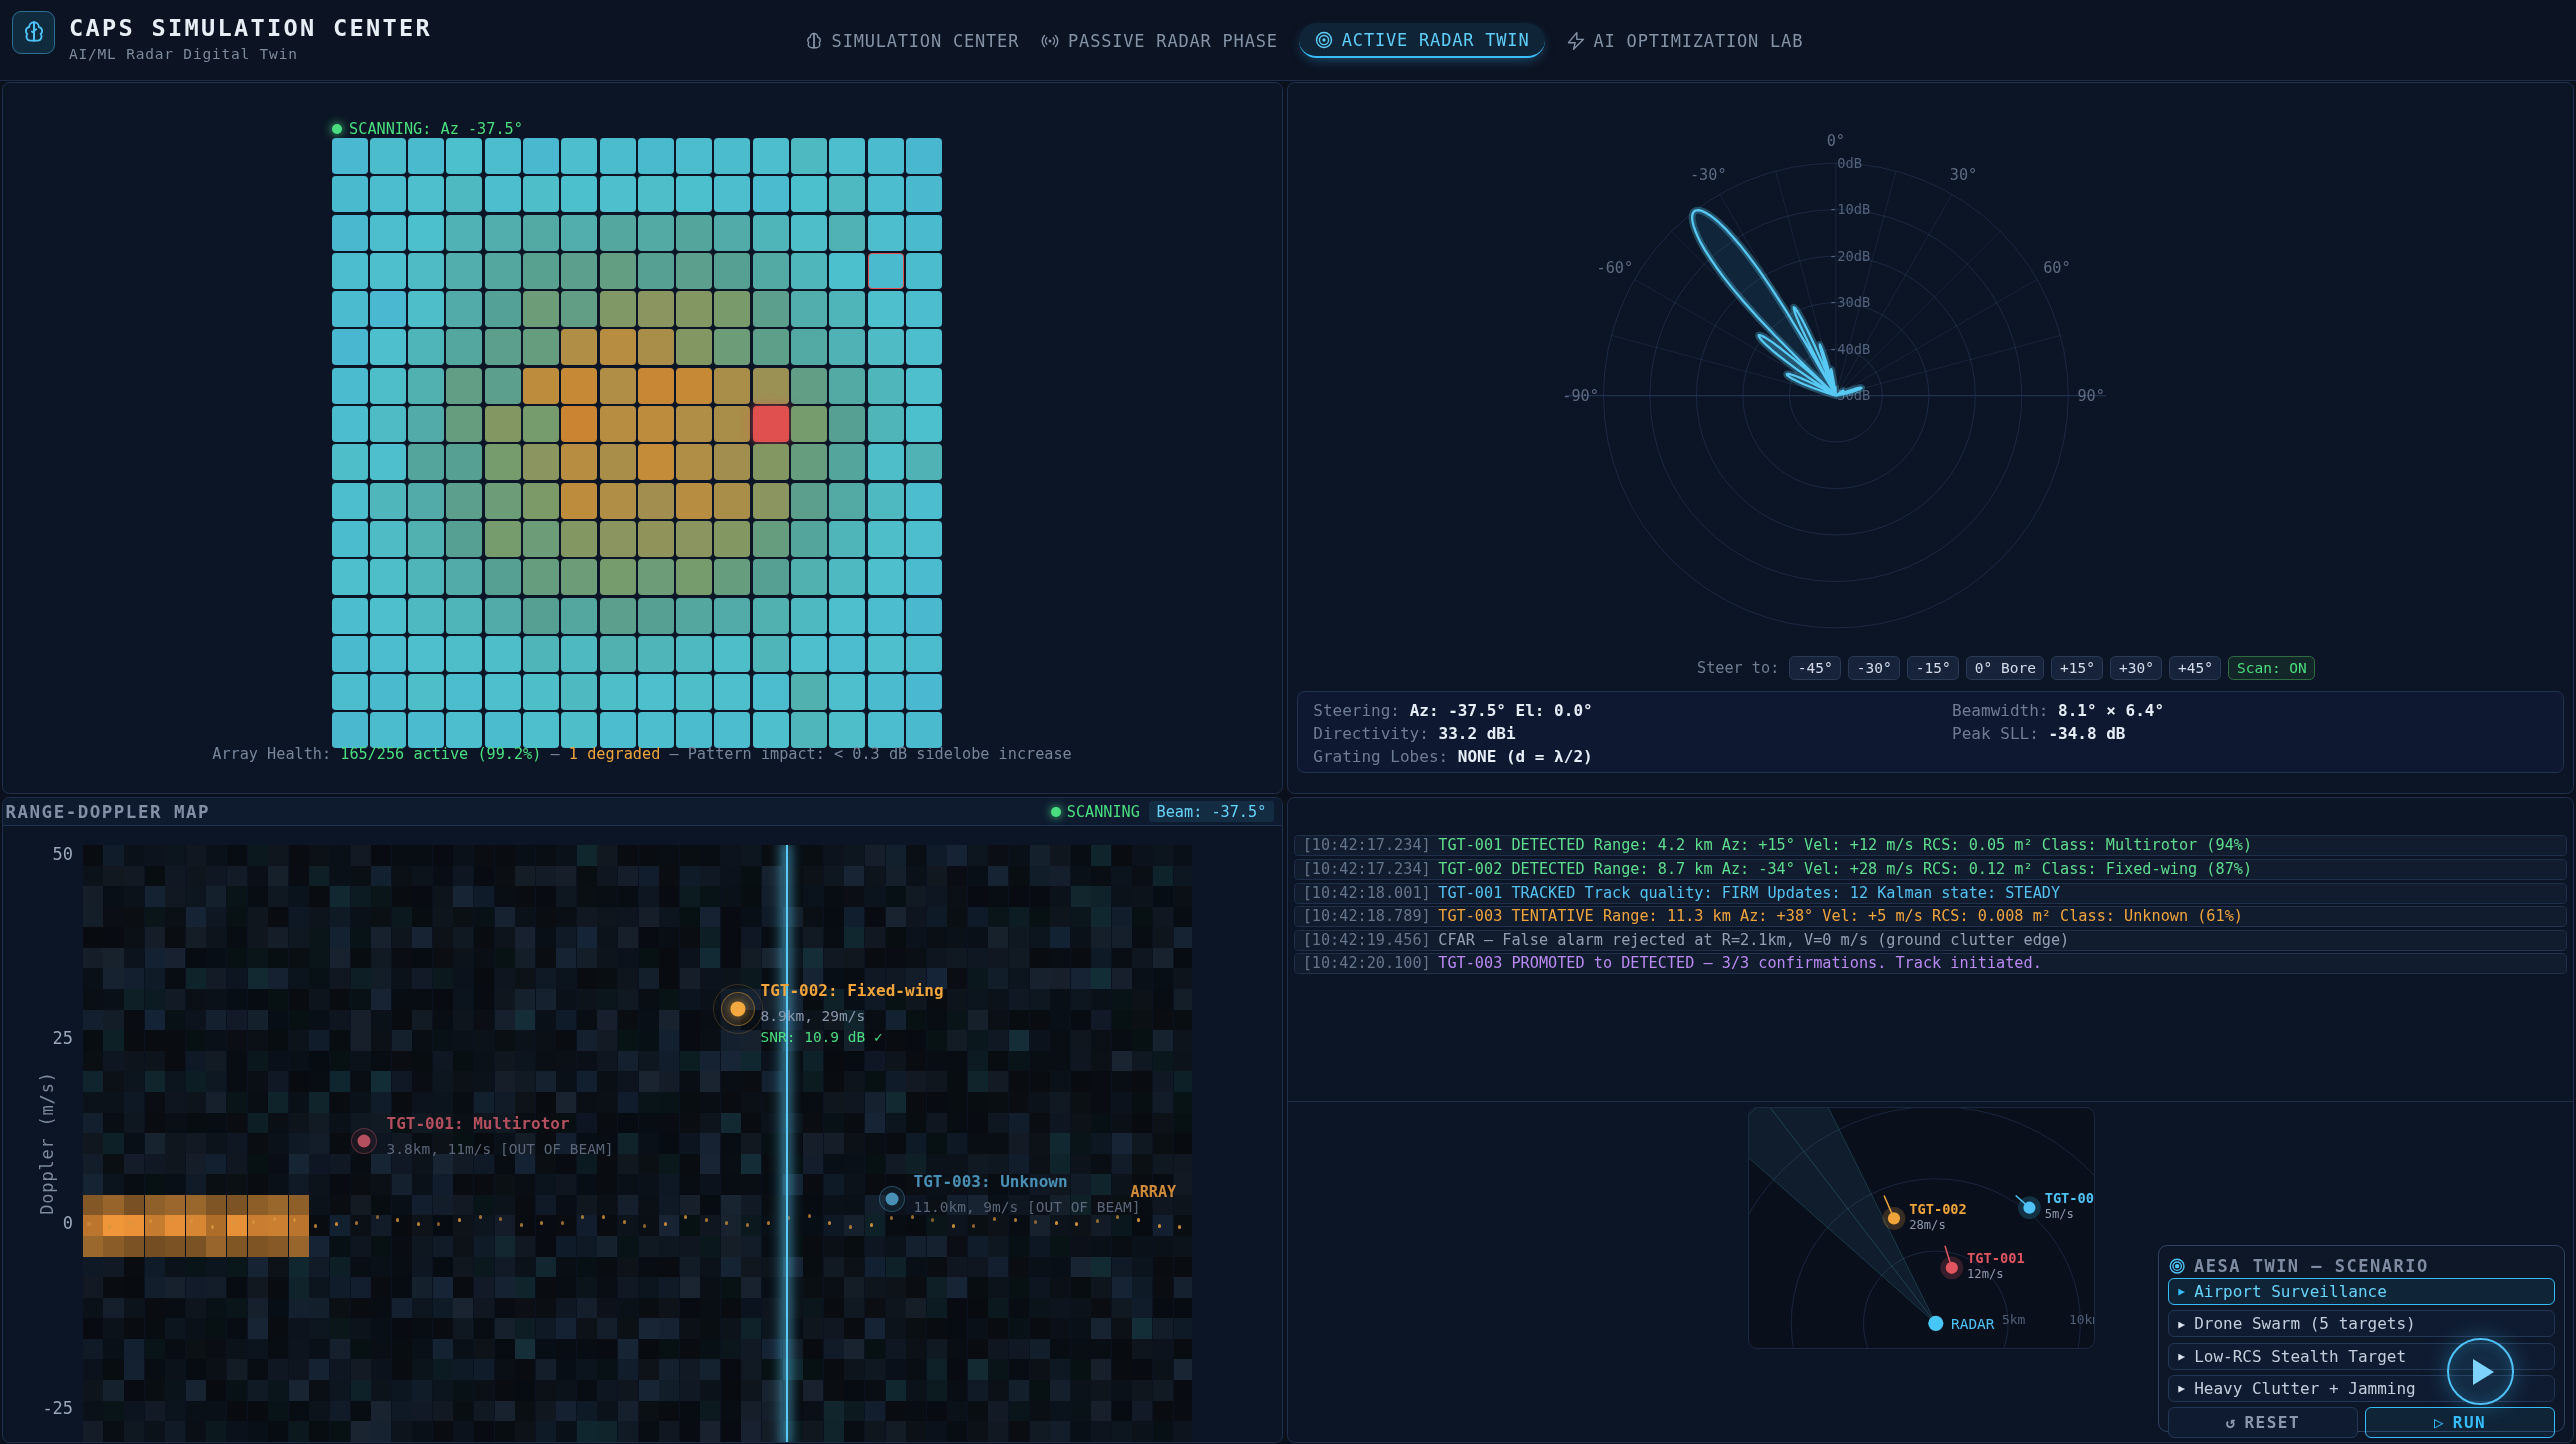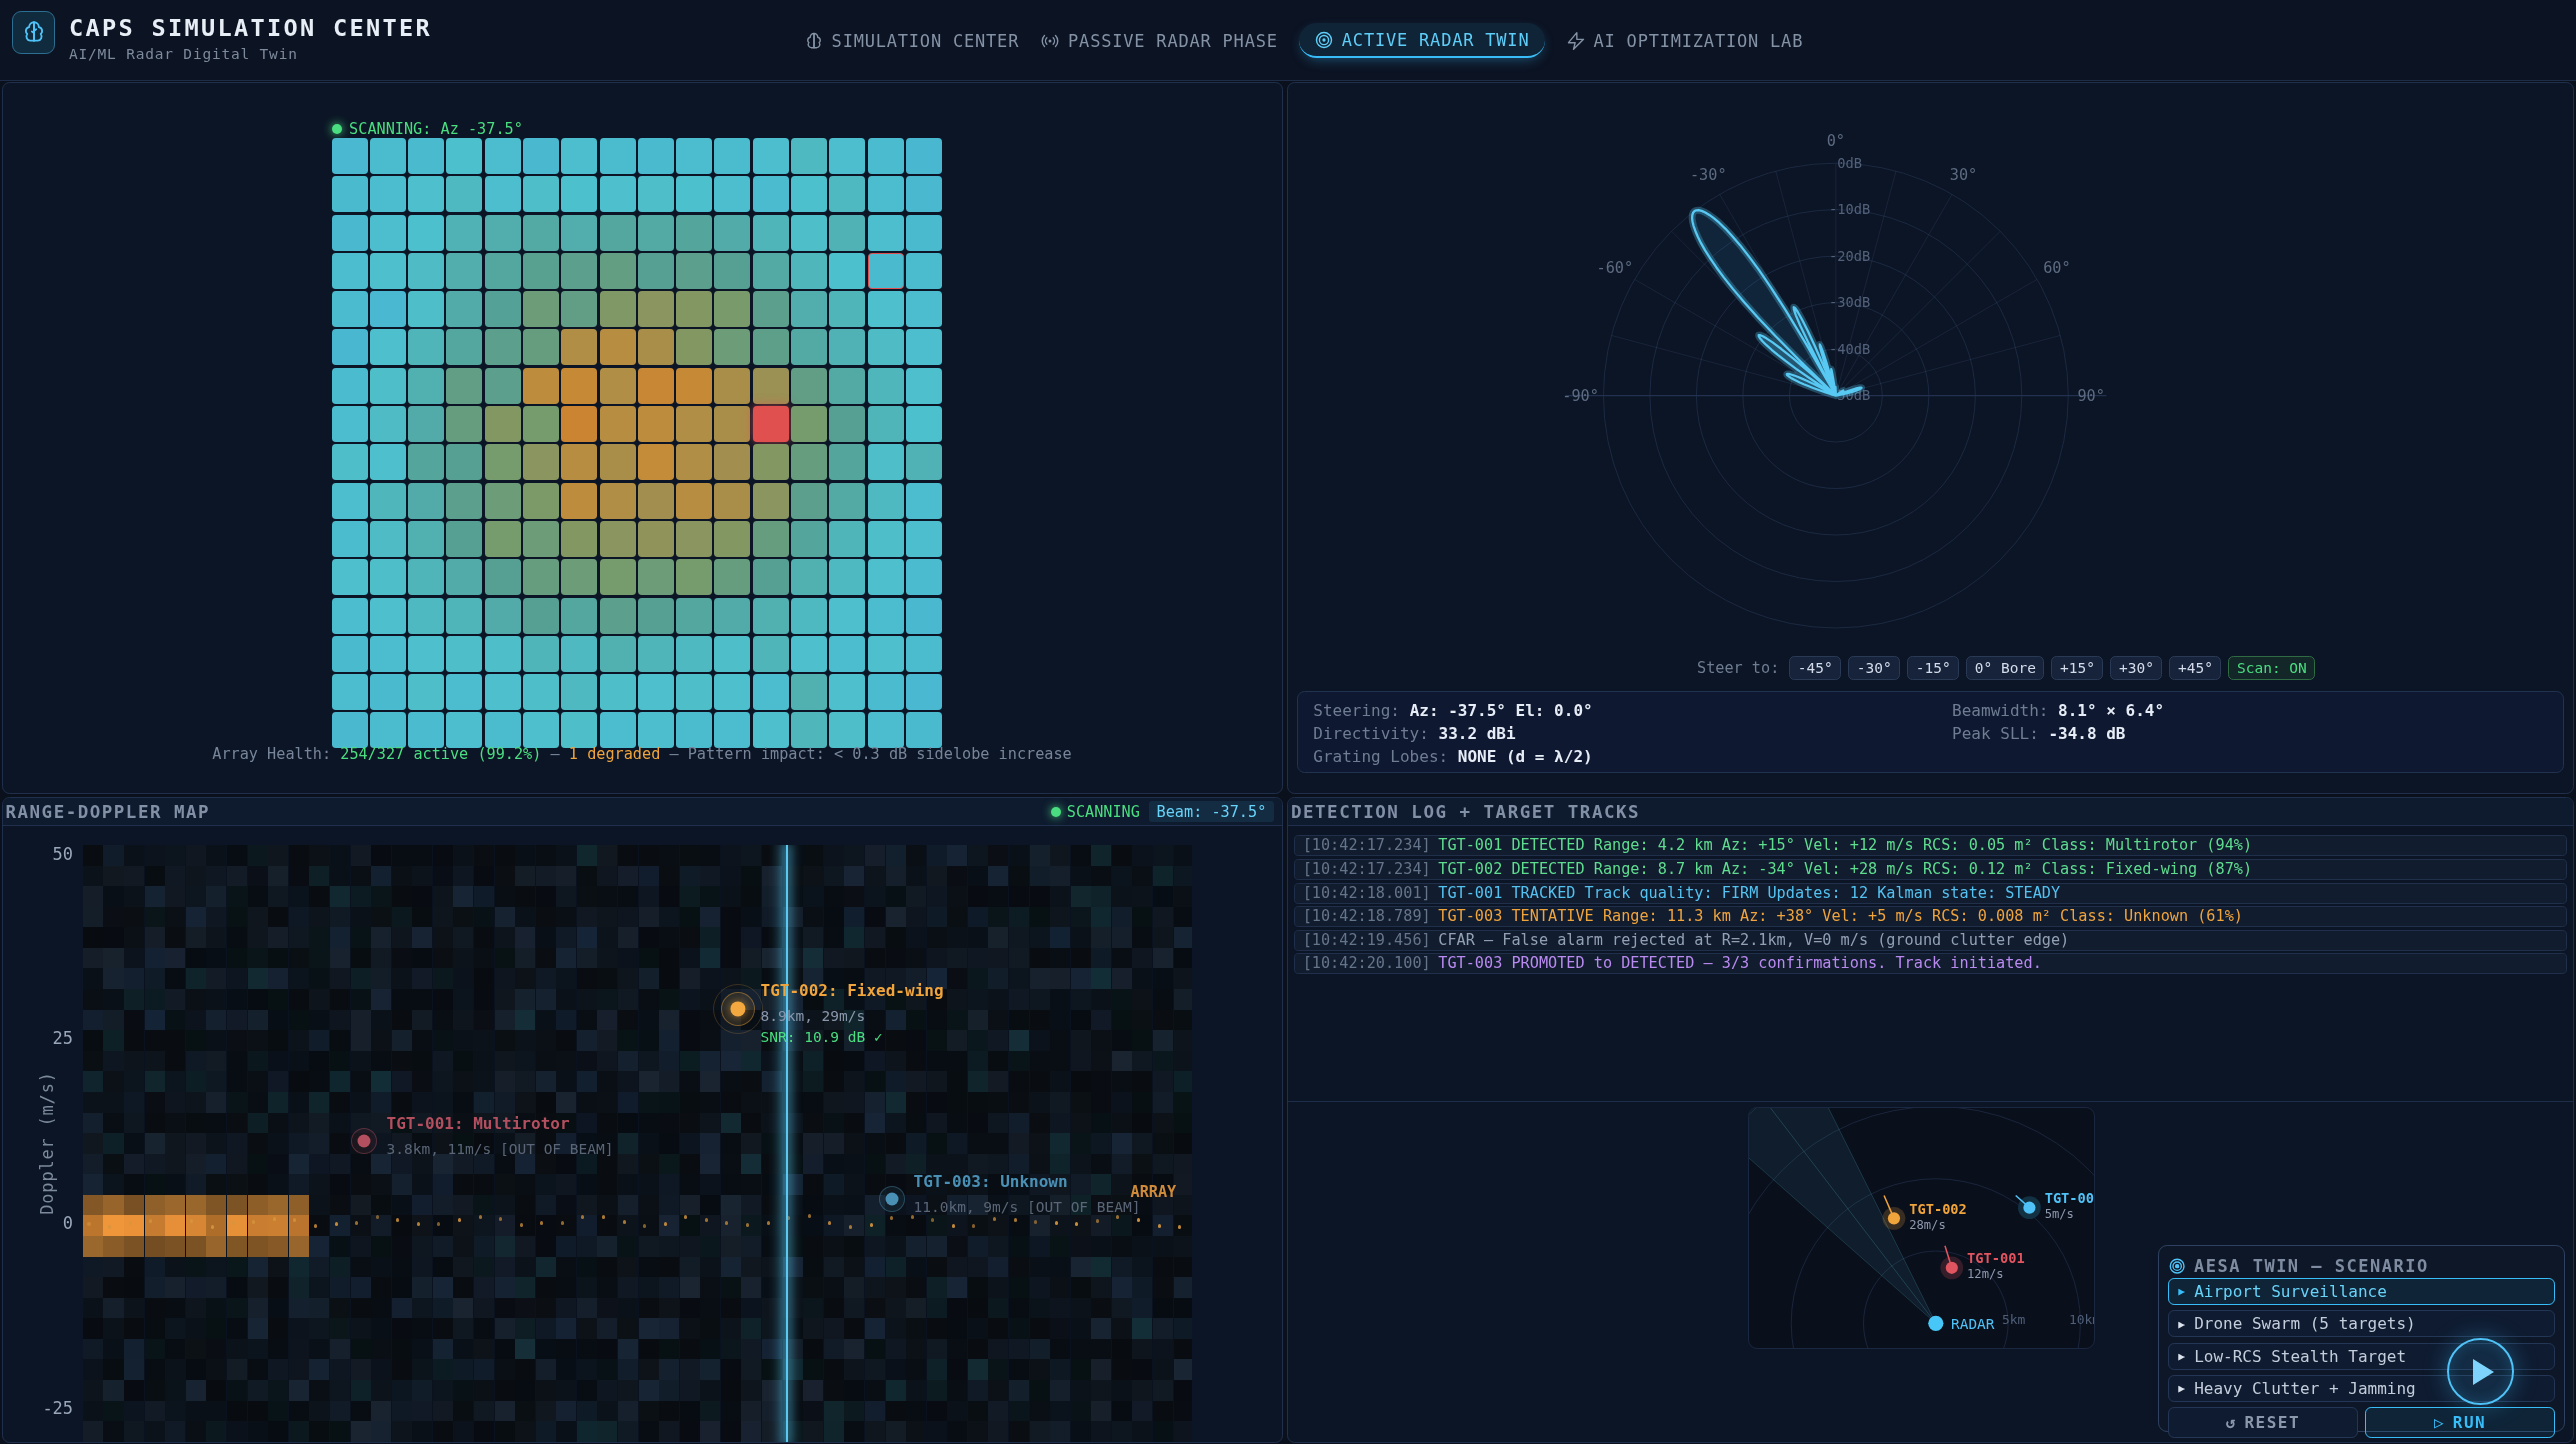--- a/index.html
+++ b/index.html
@@ -413,21 +413,21 @@
       <div class="tr-cell" style="background: rgb(76, 190, 206);"></div>
       <div class="tr-cell" style="background: rgb(75, 188, 206);"></div>
       <div class="tr-cell" style="background: rgb(76, 189, 206);"></div>
       <div class="tr-cell" style="background: rgb(77, 191, 205);"></div>
       <div class="tr-cell" style="background: rgb(79, 183, 188);"></div>
       <div class="tr-cell" style="background: rgb(78, 190, 201);"></div>
       <div class="tr-cell" style="background: rgb(76, 189, 206);"></div>
       <div class="tr-cell" style="background: rgb(74, 186, 207);"></div>
     </div>
   <div class="arr-foot">
-    <span>Array Health: </span><span class="fg">254/327 active (99.2%)</span><span> — </span><span class="fo">1 degraded</span><span> — Pattern impact: &lt; 0.3 dB sidelobe increase</span>
+    <span>Array Health: </span><span class="fg">165/256 active (99.2%)</span><span> — </span><span class="fo">1 degraded</span><span> — Pattern impact: &lt; 0.3 dB sidelobe increase</span>
   </div>
 </div>
 
 <div class="panel" id="p-beam">
   <svg id="beam-svg" viewBox="0 0 1689 934" width="1287" height="712">
       <circle cx="719" cy="410" r="61" fill="none" stroke="#1c2b45" stroke-width="1.2"></circle>
       <circle cx="719" cy="410" r="122" fill="none" stroke="#1c2b45" stroke-width="1.2"></circle>
       <circle cx="719" cy="410" r="183" fill="none" stroke="#1c2b45" stroke-width="1.2"></circle>
       <circle cx="719" cy="410" r="244" fill="none" stroke="#1c2b45" stroke-width="1.2"></circle>
       <circle cx="719" cy="410" r="305" fill="none" stroke="#1c2b45" stroke-width="1.2"></circle>
@@ -2193,23 +2193,20 @@
       </div>
       <div class="rd-cfar" style="left: 1048px; top: 338px;">ARRAY</div>
     </div>
 <div class="rd-tick" style="left: 4.6px; top: 56px;">50</div>
     <div class="rd-tick" style="left: 4.6px; top: 240px;">25</div>
     <div class="rd-tick" style="left: 4.6px; top: 425px;">0</div>
     <div class="rd-tick" style="left: 4.6px; top: 610px;">-25</div>
   </div>
 
 <div class="panel" id="p-det">
-  <div class="panel-h">
-    <span class="panel-title">DETECTION LOG + TARGET TRACKS</span>
-  </div>
   <div id="log-rows">
       <div class="log-row" style="top: 37px;"><span class="log-t">[10:42:17.234]</span><span style="color: rgb(95, 221, 143);">TGT-001 DETECTED Range: 4.2 km Az: +15° Vel: +12 m/s RCS: 0.05 m² Class: Multirotor (94%)</span></div>
       <div class="log-row" style="top: 61px;"><span class="log-t">[10:42:17.234]</span><span style="color: rgb(95, 221, 143);">TGT-002 DETECTED Range: 8.7 km Az: -34° Vel: +28 m/s RCS: 0.12 m² Class: Fixed-wing (87%)</span></div>
       <div class="log-row" style="top: 85px;"><span class="log-t">[10:42:18.001]</span><span style="color: rgb(84, 194, 240);">TGT-001 TRACKED Track quality: FIRM Updates: 12 Kalman state: STEADY</span></div>
       <div class="log-row" style="top: 108px;"><span class="log-t">[10:42:18.789]</span><span style="color: rgb(240, 164, 60);">TGT-003 TENTATIVE Range: 11.3 km Az: +38° Vel: +5 m/s RCS: 0.008 m² Class: Unknown (61%)</span></div>
       <div class="log-row" style="top: 132px;"><span class="log-t">[10:42:19.456]</span><span style="color: rgb(147, 160, 180);">CFAR — False alarm rejected at R=2.1km, V=0 m/s (ground clutter edge)</span></div>
       <div class="log-row" style="top: 155px;"><span class="log-t">[10:42:20.100]</span><span style="color: rgb(185, 138, 240);">TGT-003 PROMOTED to DETECTED — 3/3 confirmations. Track initiated.</span></div>
     </div>
   <div class="det-divider"></div>
   <div id="ppi-box"><svg viewBox="0 0 455 318" width="347" height="242">

